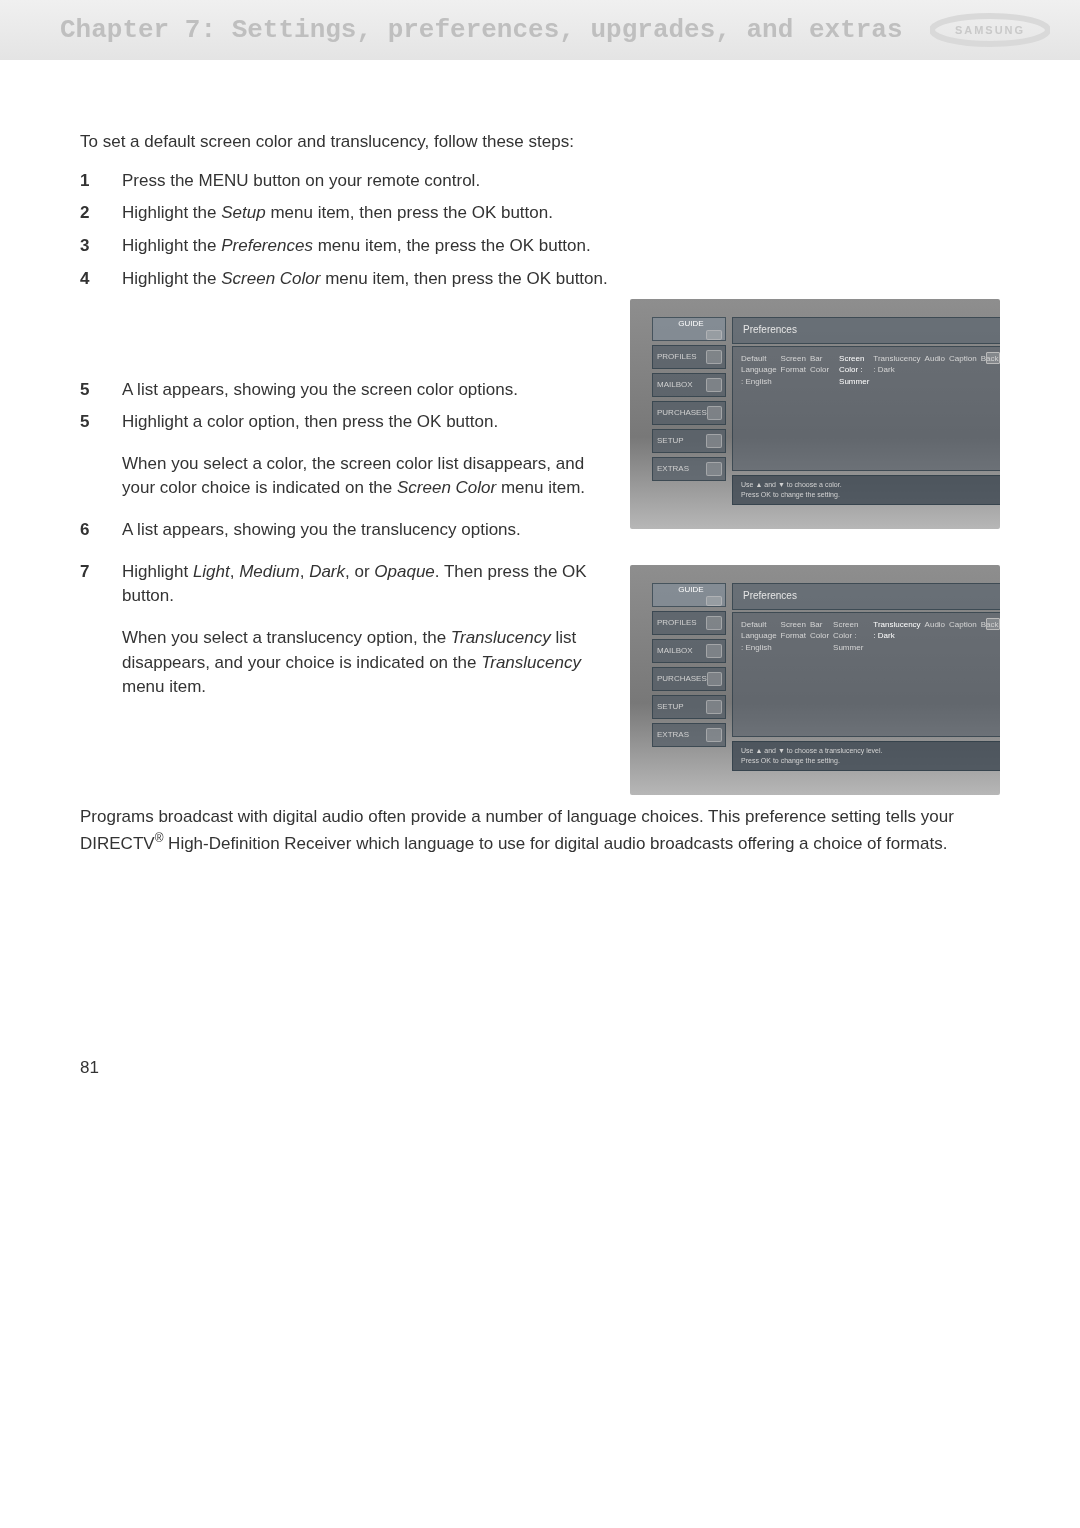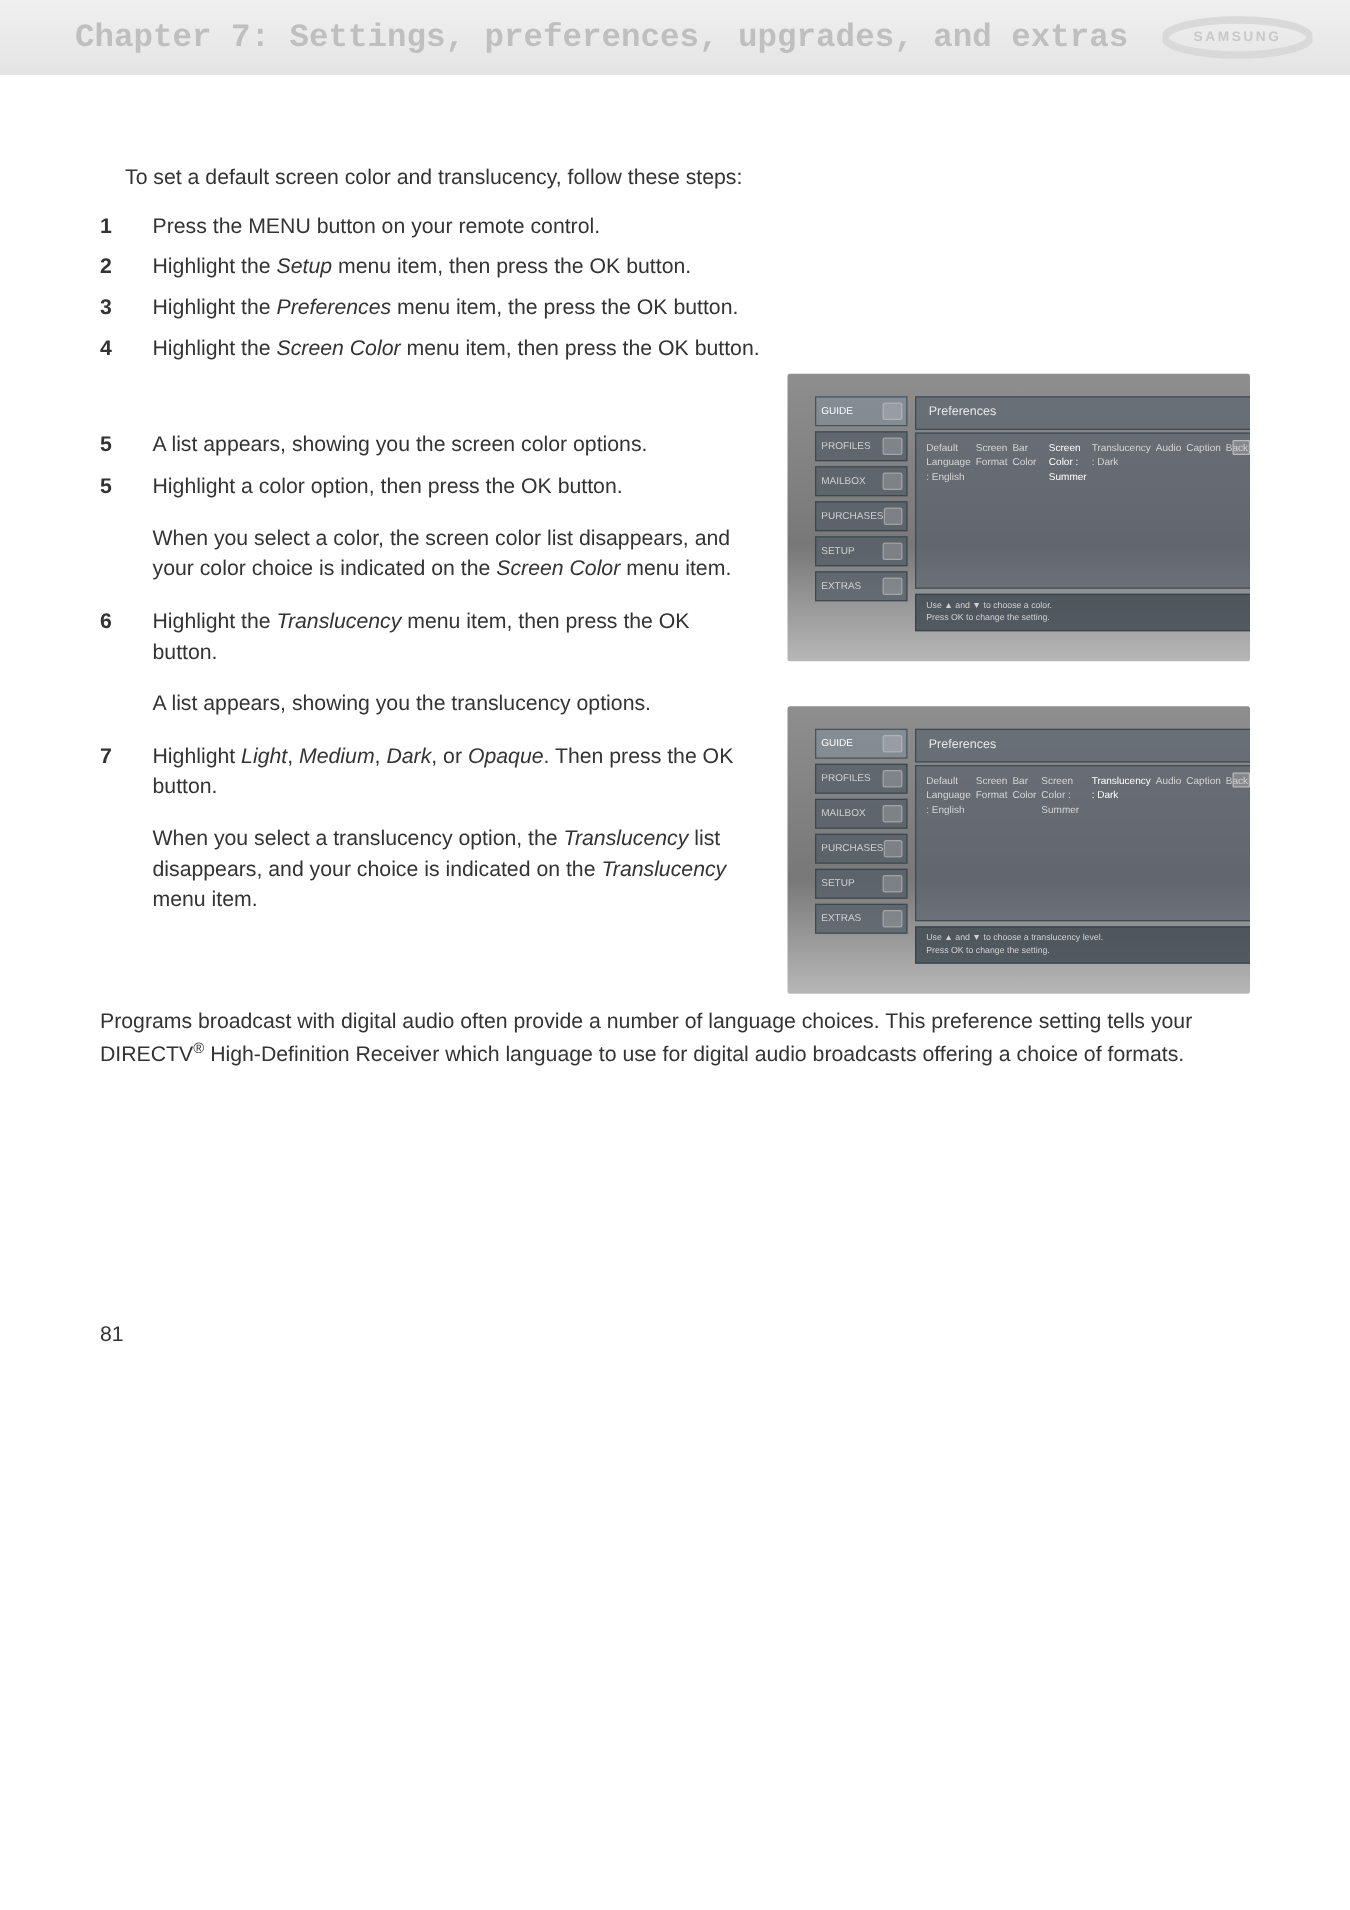--- a/index.html
+++ b/index.html
@@ -46,21 +46,21 @@
     font-weight: bold;
     position: relative;
     z-index: 1;
   }
   .content {
     padding: 70px 80px 40px 80px;
     font-size: 17px;
     line-height: 1.45;
     color: #333;
   }
-  .intro { margin-bottom: 14px; margin-left: 20px; }
+  .intro { margin-bottom: 14px; }
   ol.steps {
     list-style: none;
     padding: 0;
     margin: 0;
     counter-reset: step;
   }
   ol.steps > li {
     position: relative;
     padding-left: 42px;
     margin-bottom: 8px;
@@ -110,20 +110,21 @@
     display:flex;
     align-items:center;
     padding-left:4px;
     border: 1px solid rgba(44, 60, 70, 0.7);
     box-sizing:border-box;
     position:relative;
   }
   .tv-sidebar-item.active {
     background: rgba(130,140,150,0.8);
     color:#fff;
+    flex-direction:column;
   }
   .tv-sidebar-item .mini-icon {
     width:14px; height:12px;
     background: rgba(200,200,200,0.3);
     border:1px solid rgba(200,200,200,0.5);
     margin-left:auto;
     margin-right:3px;
     border-radius:2px;
   }
   .tv-main {
@@ -247,23 +248,20 @@
           </li>
         </ol>
         <ol class="steps" style="counter-reset: step 4;">
           <li>
             <div class="li-inner">Highlight a color option, then press the OK button.</div>
             <p>
               <span>When you select a color, the screen color list disappears, and your color choice is indicated on the </span><span class="italic">Screen Color</span><span> menu item.</span>
             </p>
           </li>
           <li>
-            <div class="li-inner">
-              <span>Highlight the </span><span class="italic">Translucency</span><span> menu item, then press the OK button.</span>
-            </div>
             <p>A list appears, showing you the translucency options.</p>
           </li>
           <li>
             <div class="li-inner">
               <span>Highlight </span><span class="italic">Light</span><span>, </span><span class="italic">Medium</span><span>, </span><span class="italic">Dark</span><span>, or </span><span class="italic">Opaque</span><span>. Then press the OK button.</span>
             </div>
             <p>
               <span>When you select a translucency option, the </span><span class="italic">Translucency</span><span> list disappears, and your choice is indicated on the </span><span class="italic">Translucency</span><span> menu item.</span>
             </p>
           </li>

